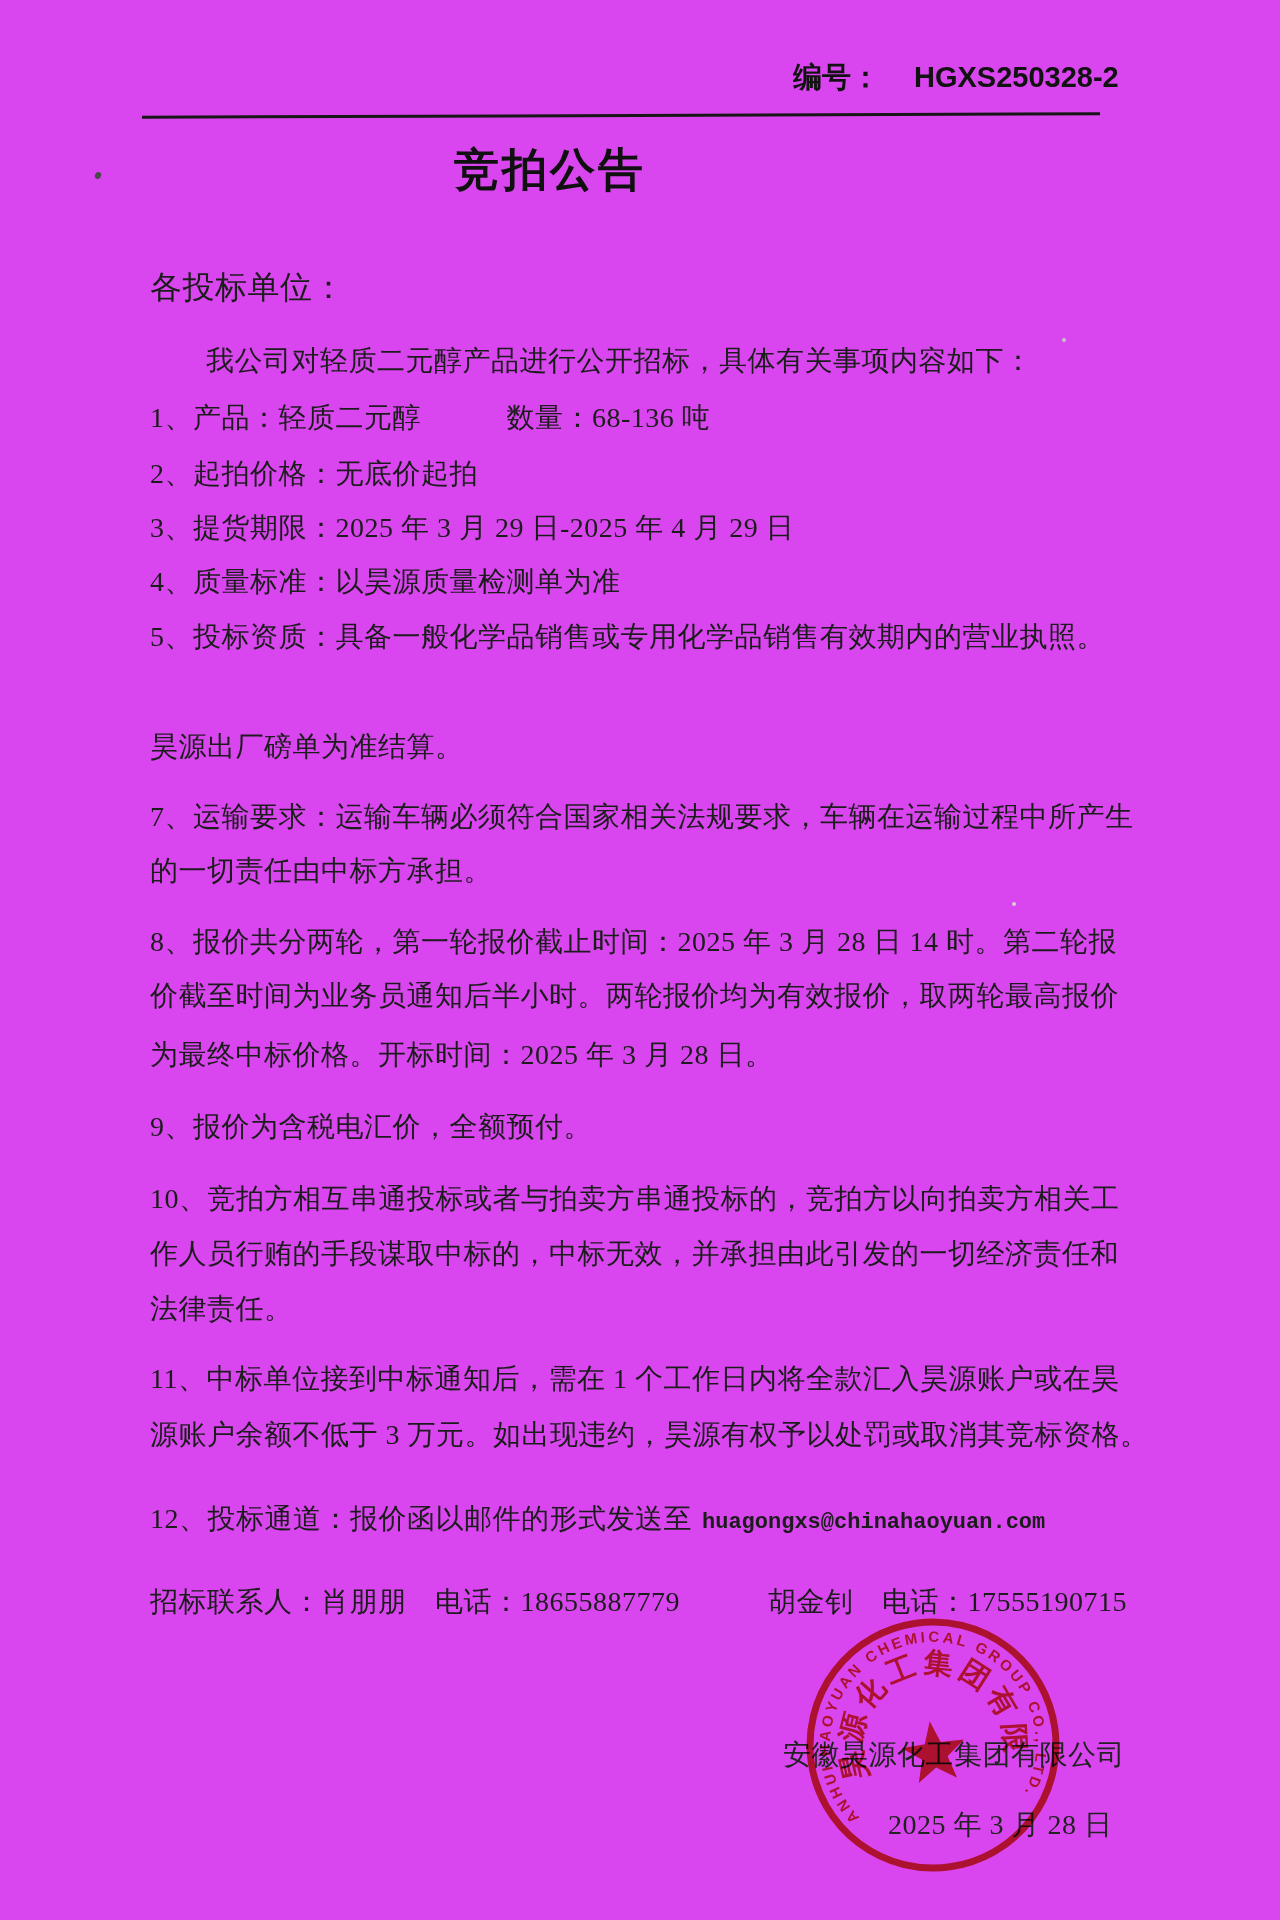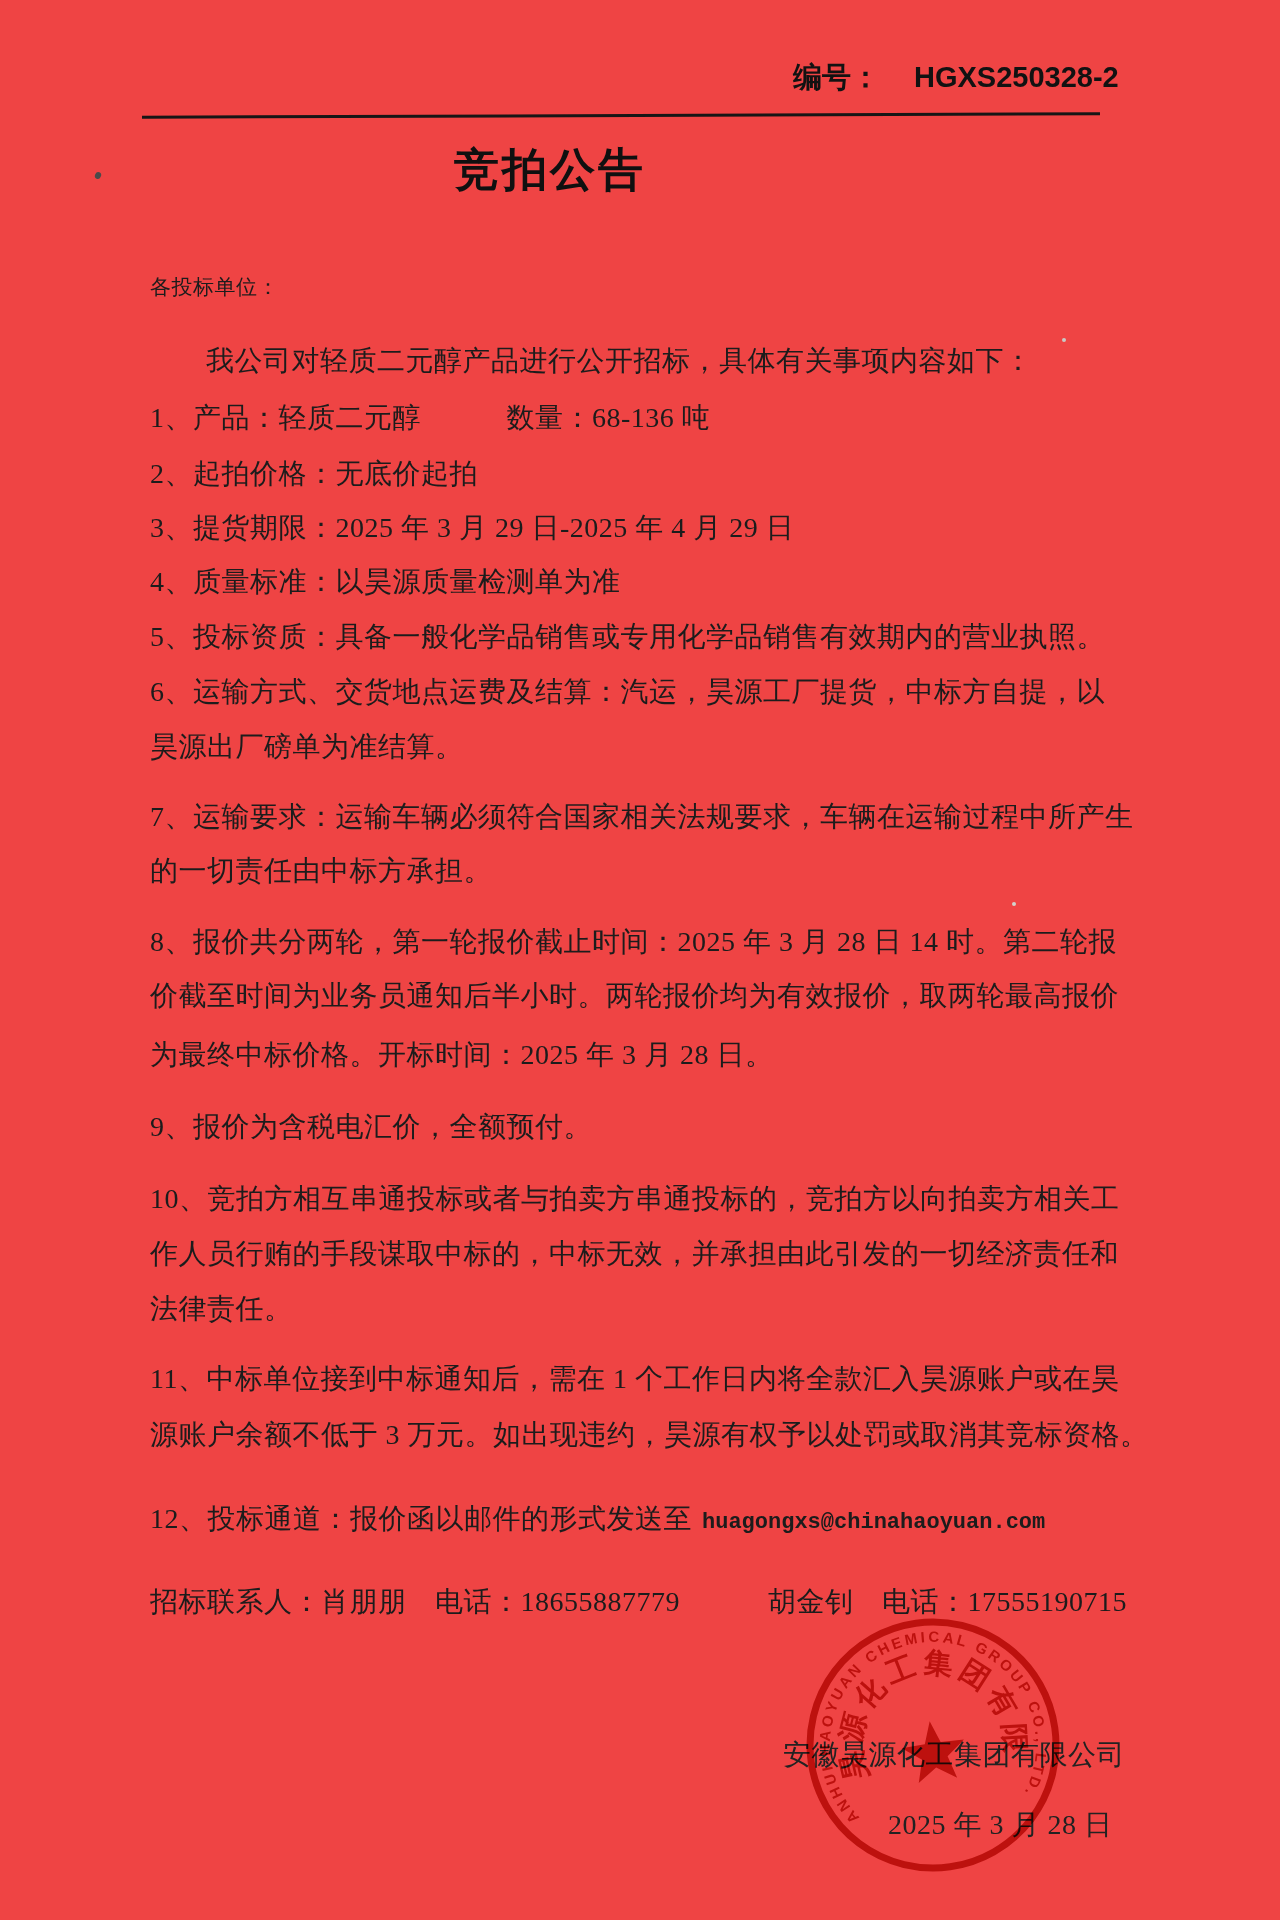--- a/index.html
+++ b/index.html
@@ -1,19 +1,19 @@
 <!DOCTYPE html>
 <html><head>
 <meta charset="utf-8">
 <style>
   html,body{margin:0;padding:0;}
   .page{
     position:relative;
     width:1280px;height:1920px;
-    background:#ef4444;
+    background:#d946ef;
     overflow:hidden;
     font-family:"Liberation Serif","DejaVu Serif",serif;
     color:#1b1b1b;
   }
   
   .doc-number{
     position:absolute;top:58px;left:793px;
     display:flex;gap:34px;align-items:baseline;
     font-family:"Liberation Sans","DejaVu Sans",sans-serif;
     font-weight:700;font-size:29px;color:#121212;
@@ -29,21 +29,21 @@
     font-family:"Liberation Sans","DejaVu Sans",sans-serif;
     font-weight:700;font-size:45px;letter-spacing:3px;color:#101010;
   }
   
   .ln{
     position:absolute;
     font-size:28px;line-height:34px;
     white-space:nowrap;color:#1c1c1c;
     letter-spacing:0.5px;
   }
-  .salutation{font-size:21px;}
+  .salutation{font-size:32px;}
   .email{
     font-family:"Liberation Mono","DejaVu Sans Mono",monospace;
     font-weight:700;font-size:22px;margin-left:10px;letter-spacing:0;
   }
   
   .sig{color:#222;}
   
   .stamp{
     position:absolute;left:802px;top:1614px;width:262px;height:262px;
     transform:rotate(-8deg);
@@ -74,21 +74,20 @@
   <div class="doc-title">竞拍公告</div>
 
   <div class="ln salutation" style="top:270px;left:150px;">各投标单位：</div>
   <div class="ln" style="top:344px;left:206px;">我公司对轻质二元醇产品进行公开招标，具体有关事项内容如下：</div>
 
   <div class="ln" style="top:401px;left:150px;">1、产品：轻质二元醇　　　数量：68-136 吨</div>
   <div class="ln" style="top:457px;left:150px;">2、起拍价格：无底价起拍</div>
   <div class="ln" style="top:511px;left:150px;">3、提货期限：2025 年 3 月 29 日-2025 年 4 月 29 日</div>
   <div class="ln" style="top:565px;left:150px;">4、质量标准：以昊源质量检测单为准</div>
   <div class="ln" style="top:620px;left:150px;">5、投标资质：具备一般化学品销售或专用化学品销售有效期内的营业执照。</div>
-  <div class="ln" style="top:675px;left:150px;">6、运输方式、交货地点运费及结算：汽运，昊源工厂提货，中标方自提，以</div>
   <div class="ln" style="top:730px;left:150px;">昊源出厂磅单为准结算。</div>
   <div class="ln" style="top:800px;left:150px;">7、运输要求：运输车辆必须符合国家相关法规要求，车辆在运输过程中所产生</div>
   <div class="ln" style="top:854px;left:150px;">的一切责任由中标方承担。</div>
   <div class="ln" style="top:925px;left:150px;">8、报价共分两轮，第一轮报价截止时间：2025 年 3 月 28 日 14 时。第二轮报</div>
   <div class="ln" style="top:979px;left:150px;">价截至时间为业务员通知后半小时。两轮报价均为有效报价，取两轮最高报价</div>
   <div class="ln" style="top:1038px;left:150px;">为最终中标价格。开标时间：2025 年 3 月 28 日。</div>
   <div class="ln" style="top:1110px;left:150px;">9、报价为含税电汇价，全额预付。</div>
   <div class="ln" style="top:1182px;left:150px;">10、竞拍方相互串通投标或者与拍卖方串通投标的，竞拍方以向拍卖方相关工</div>
   <div class="ln" style="top:1237px;left:150px;text-align:right;">作人员行贿的手段谋取中标的，中标无效，并承担由此引发的一切经济责任和</div>
   <div class="ln" style="top:1292px;left:150px;">法律责任。</div>

